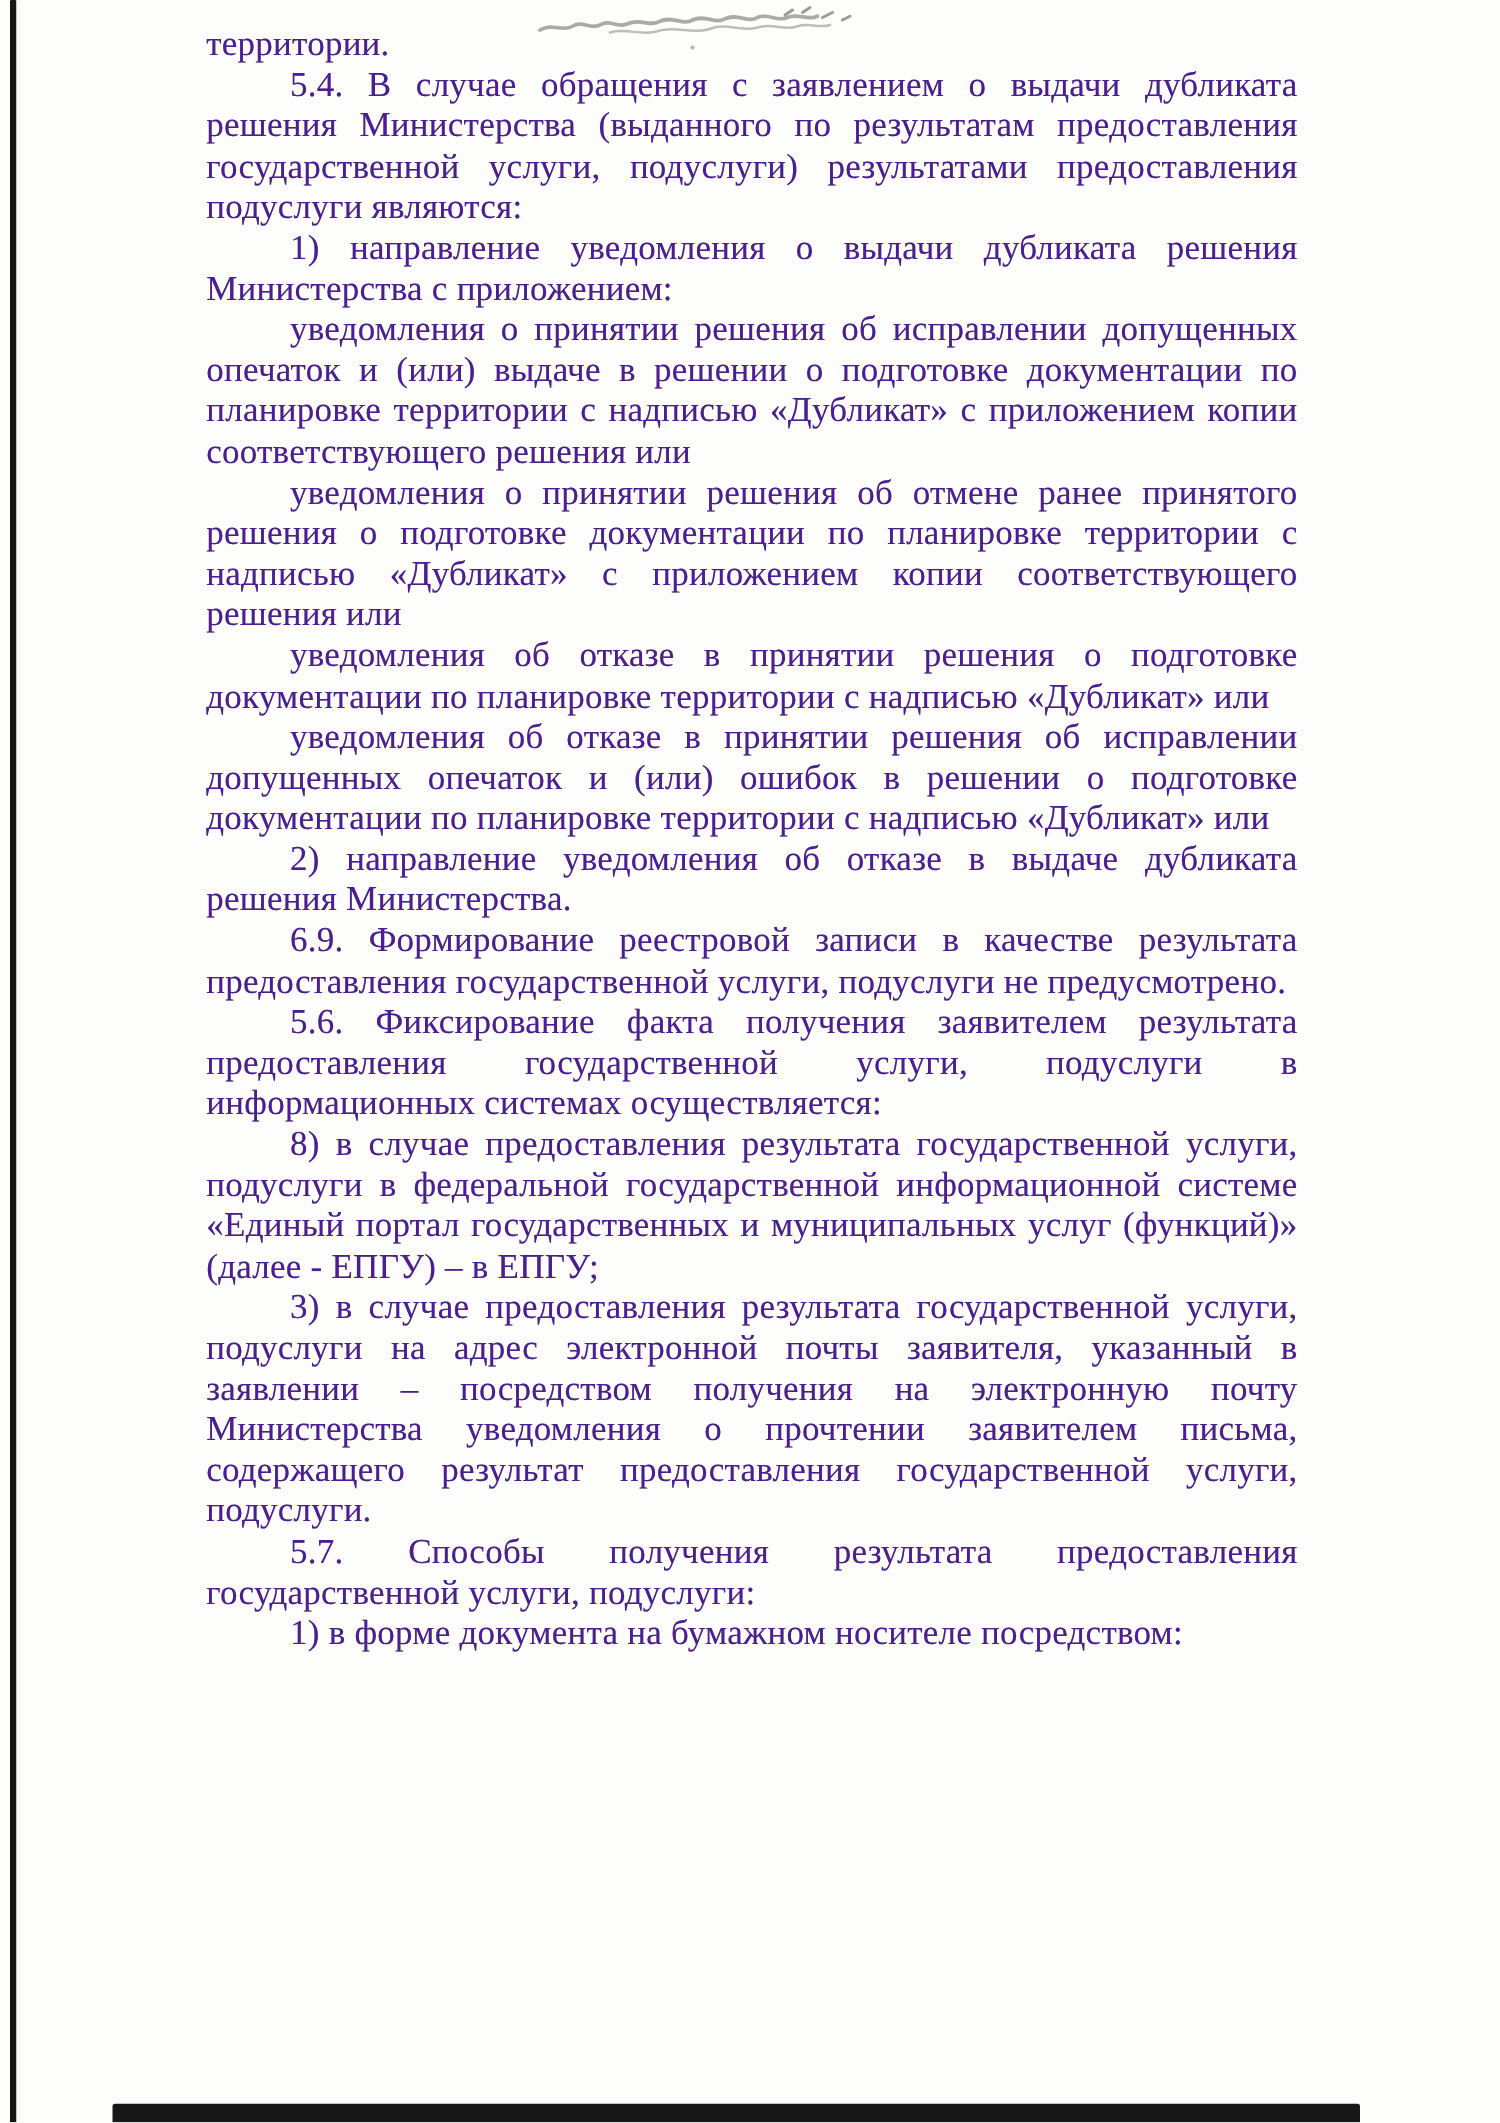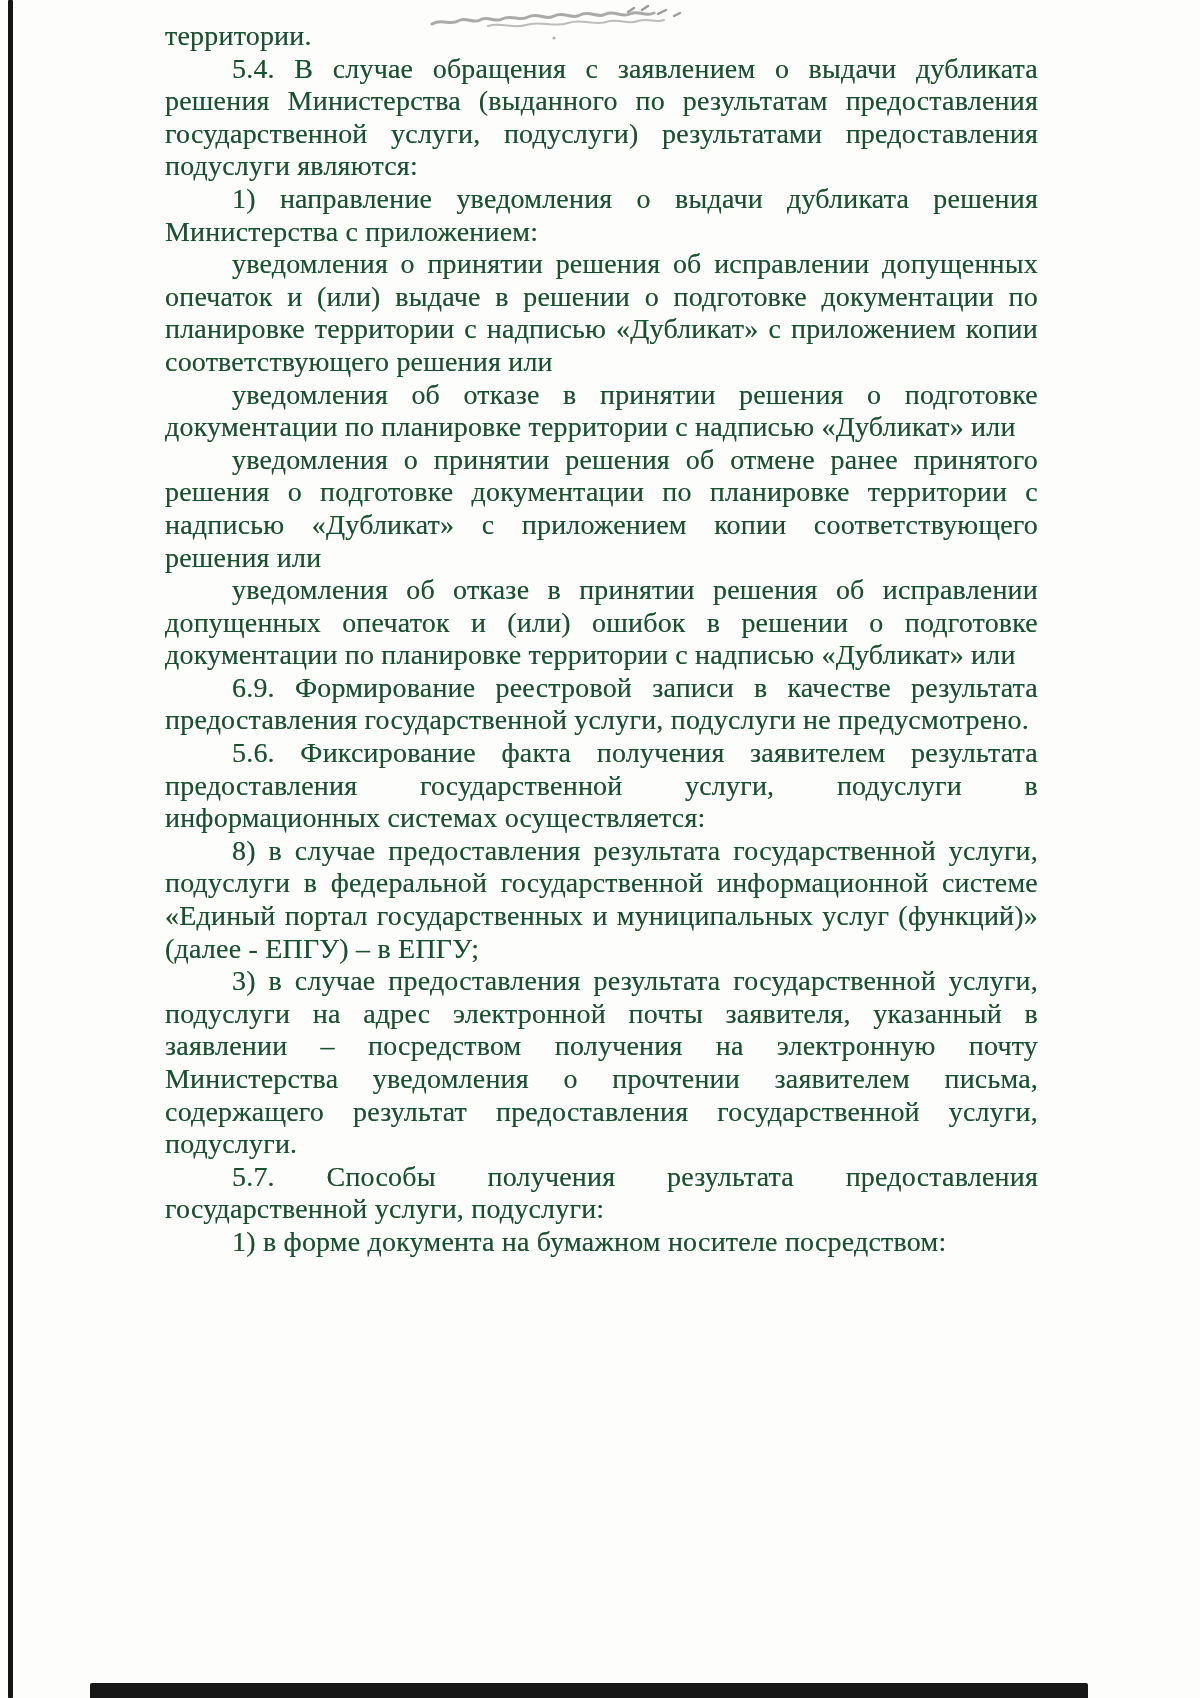--- a/index.html
+++ b/index.html
@@ -41,21 +41,21 @@
     width: 260px;
     height: 42px;
     opacity: 0.75;
   }
   
   .content {
     position: absolute;
     left: 165px;
     top: 20px;
     width: 873px;
-    color: #14532d;
+    color: #4c1d95;
     font-size: 28px;
     line-height: 32.6px;
     text-align: justify;
     letter-spacing: 0.2px;
     text-shadow: 0 0 0.5px rgba(20,20,20,0.45);
   }
   .content p {
     margin: 0;
     padding: 0;
     text-indent: 67px;
@@ -76,23 +76,24 @@
     <path d="M60 24 C72 20, 86 27, 98 23 C112 18, 126 26, 140 21 C154 16, 166 24, 178 20 C190 16, 200 23, 210 19 C220 16, 228 21, 236 18" fill="none" stroke="#a8a8a8" stroke-width="2" stroke-linecap="round"></path>
     <path d="M200 10 L206 6 M214 8 L220 4 M230 12 L238 8 M246 14 L252 11" fill="none" stroke="#7c7c7c" stroke-width="2.4" stroke-linecap="round"></path>
     <circle cx="126" cy="36" r="1.6" fill="#9a9a9a"></circle>
   </svg>
 
   <div class="content">
     <p class="noindent">территории.</p>
     <p>5.4. В случае обращения с заявлением о выдачи дубликата решения Министерства (выданного по результатам предоставления государственной услуги, подуслуги) результатами предоставления подуслуги являются:</p>
     <p>1) направление уведомления о выдачи дубликата решения Министерства с приложением:</p>
     <p>уведомления о принятии решения об исправлении допущенных опечаток и (или) выдаче в решении о подготовке документации по планировке территории с надписью «Дубликат» с приложением копии соответствующего решения или</p>
+    <p>уведомления о принятии решения об отмене ранее принятого решения о подготовке документации по планировке территории с надписью «Дубликат» с приложением копии соответствующего решения или</p>
     <p>уведомления об отказе в принятии решения о подготовке документации по планировке территории с надписью «Дубликат» или</p>
-    <p>уведомления о принятии решения об отмене ранее принятого решения о подготовке документации по планировке территории с надписью «Дубликат» с приложением копии соответствующего решения или</p>
     <p>уведомления об отказе в принятии решения об исправлении допущенных опечаток и (или) ошибок в решении о подготовке документации по планировке территории с надписью «Дубликат» или</p>
+    <p>2) направление уведомления об отказе в выдаче дубликата решения Министерства.</p>
     <p>6.9. Формирование реестровой записи в качестве результата предоставления государственной услуги, подуслуги не предусмотрено.</p>
     <p>5.6. Фиксирование факта получения заявителем результата предоставления государственной услуги, подуслуги в информационных системах осуществляется:</p>
     <p>8) в случае предоставления результата государственной услуги, подуслуги в федеральной государственной информационной системе «Единый портал государственных и муниципальных услуг (функций)» (далее - ЕПГУ) – в ЕПГУ;</p>
     <p>3) в случае предоставления результата государственной услуги, подуслуги на адрес электронной почты заявителя, указанный в заявлении – посредством получения на электронную почту Министерства уведомления о прочтении заявителем письма, содержащего результат предоставления государственной услуги, подуслуги.</p>
     <p>5.7. Способы получения результата предоставления государственной услуги, подуслуги:</p>
     <p>1) в форме документа на бумажном носителе посредством:</p>
   </div>
 
   <div class="edge-bottom"></div>
 

